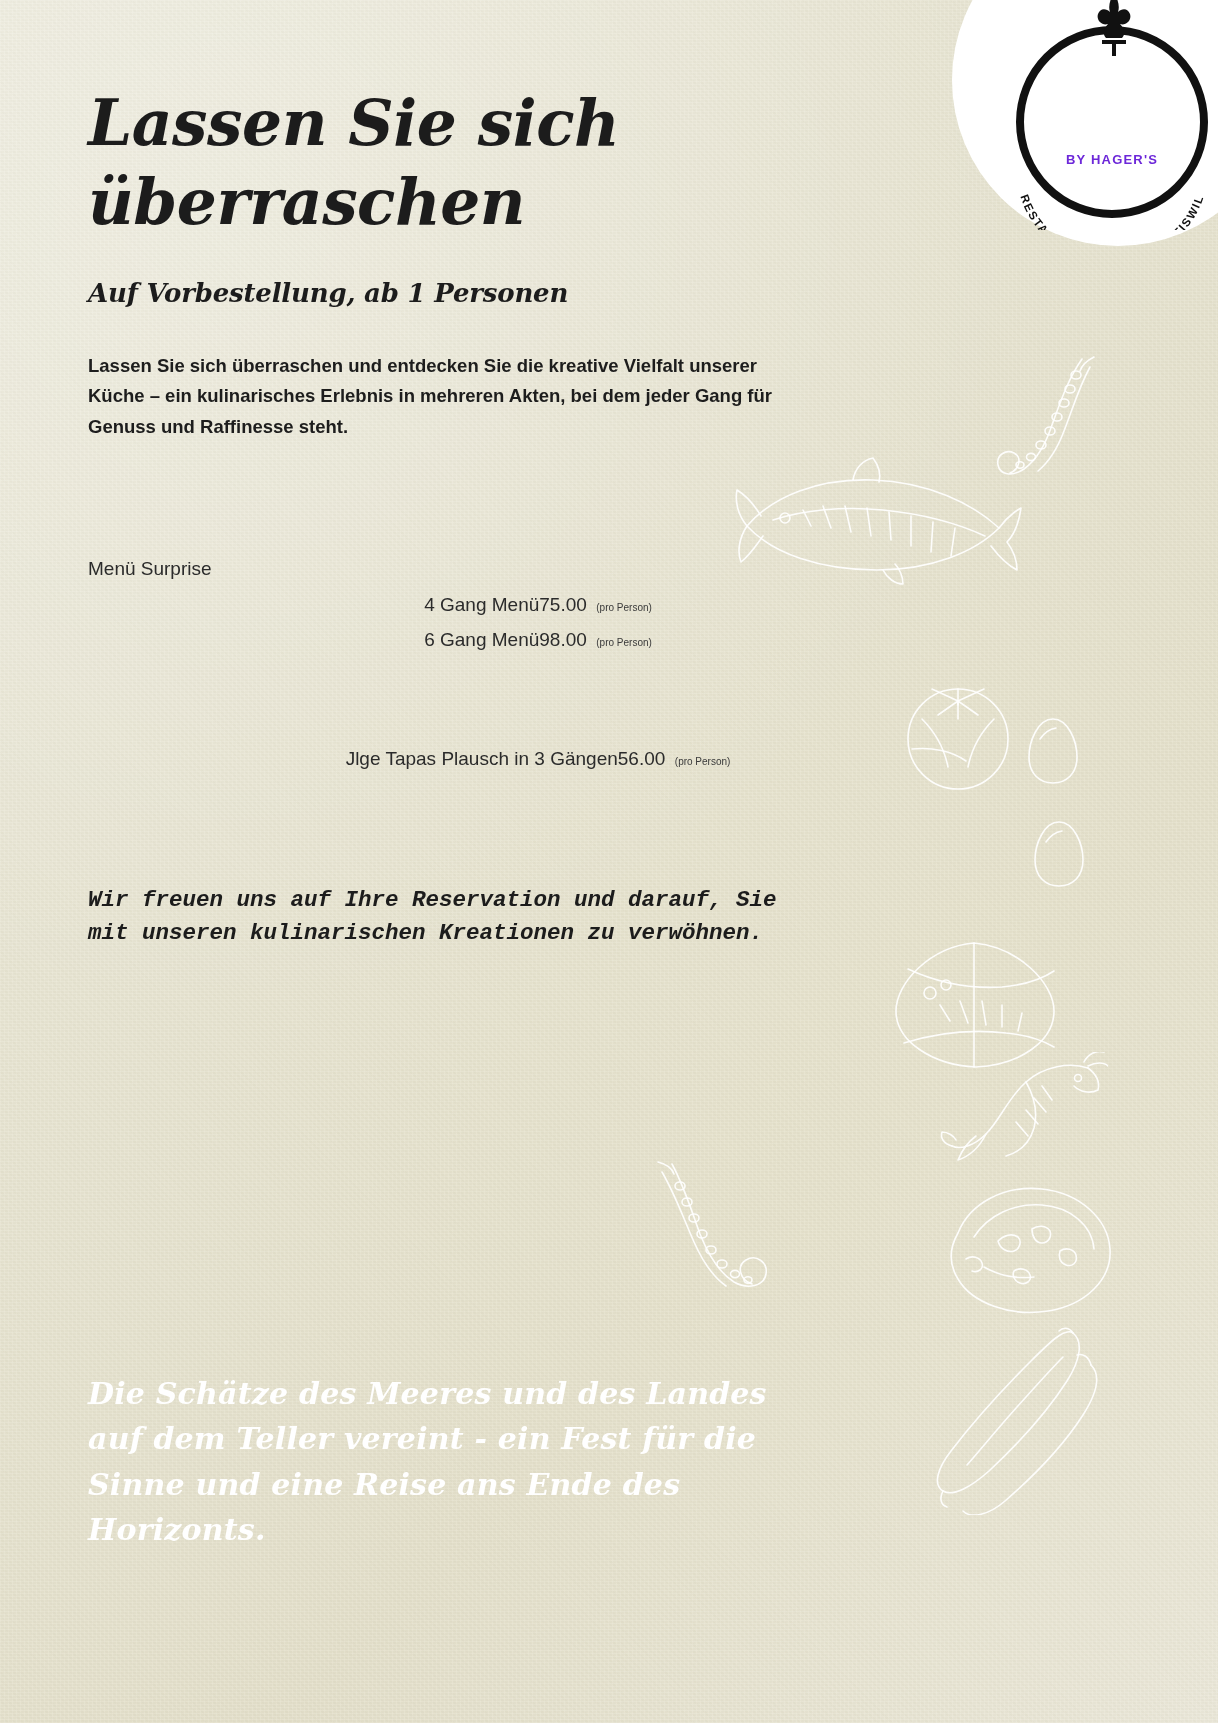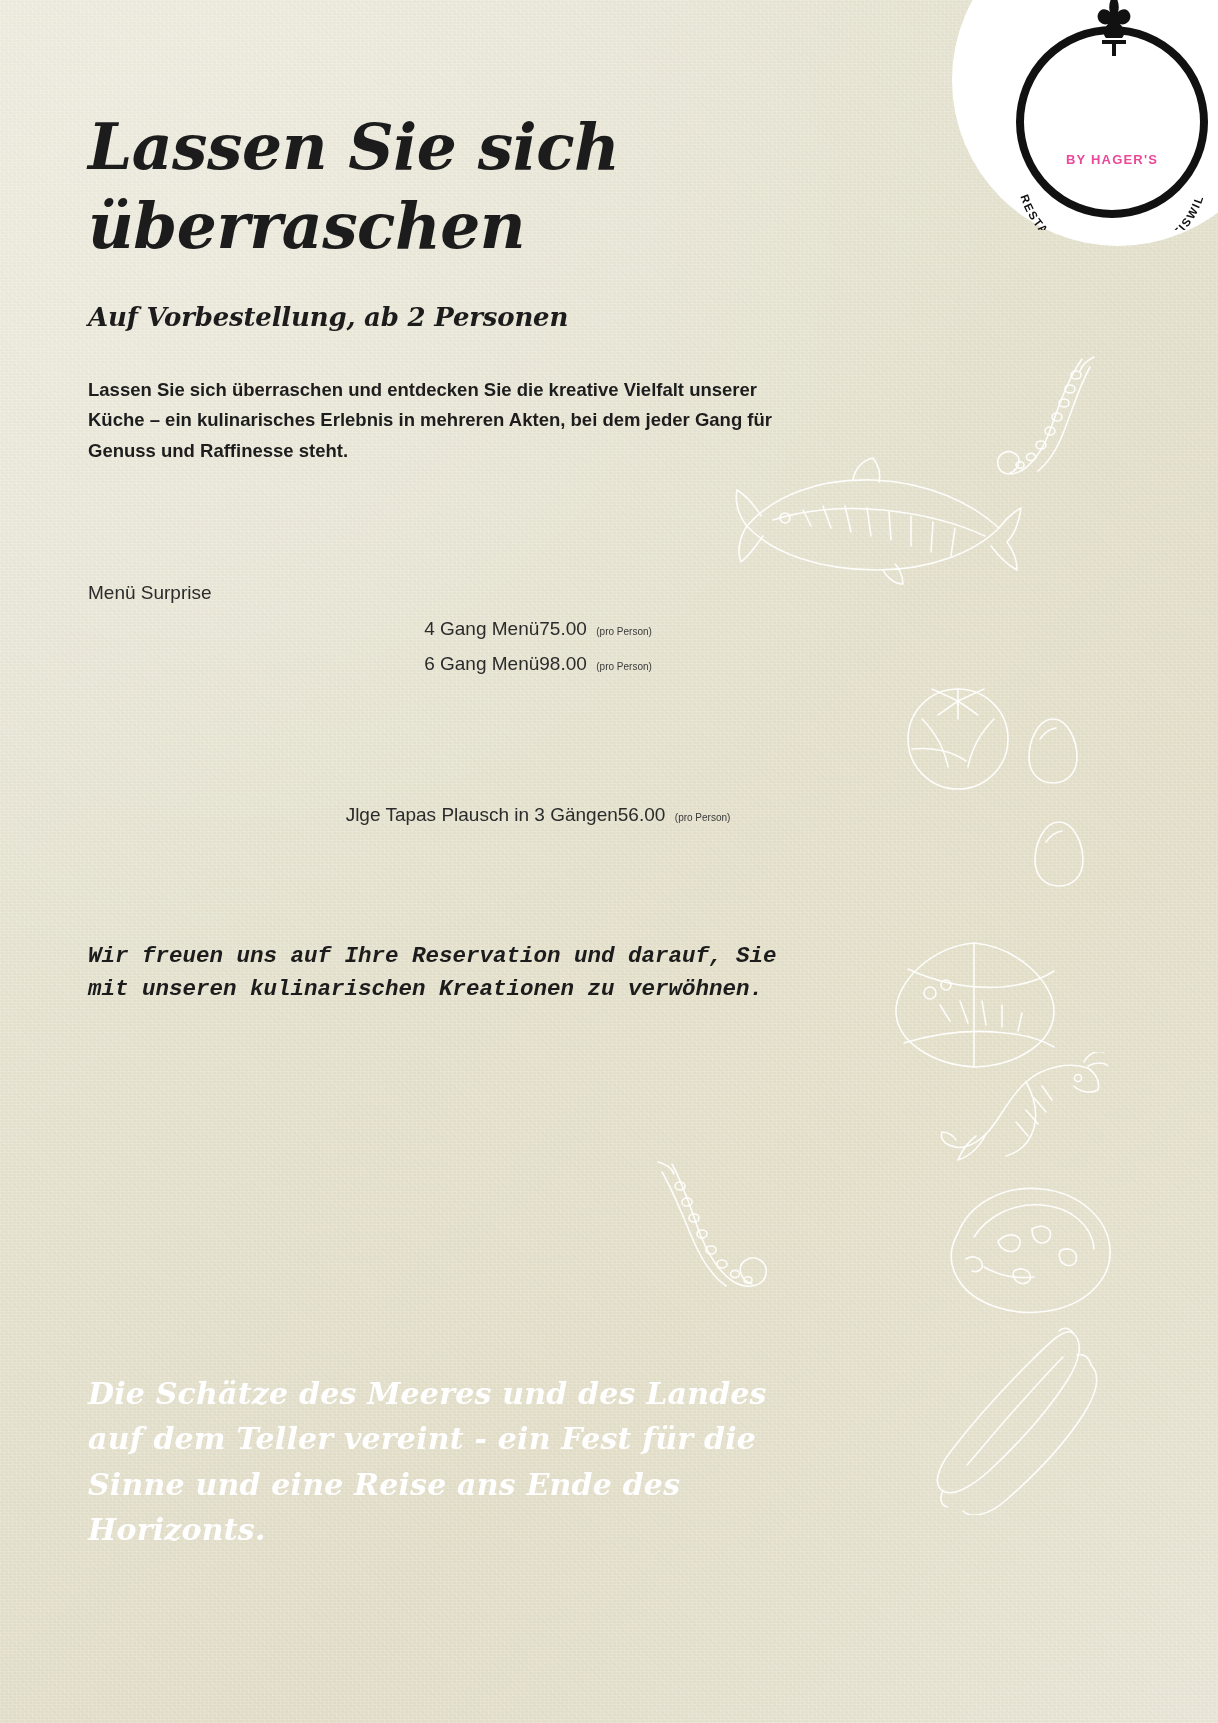--- a/index.html
+++ b/index.html
@@ -94,21 +94,21 @@
   }
   .logo-sub {
     position: absolute;
     left: 0;
     top: 126px;
     width: 192px;
     text-align: center;
     font-size: 13px;
     font-weight: 700;
     letter-spacing: 1.2px;
-    color: #ec4899;
+    color: #6d28d9;
     z-index: 4;
     text-shadow:
       2px 0 0 #fff, -2px 0 0 #fff, 0 2px 0 #fff, 0 -2px 0 #fff;
   }
   .logo-arc {
     position: absolute;
     left: -4px;
     top: 108px;
     width: 200px;
     height: 96px;
@@ -151,21 +151,21 @@
 
   
   .content {
     position: relative;
     z-index: 3;
     padding: 0 88px;
   }
 
   .title {
     margin: 0;
-    padding-top: 108px;
+    padding-top: 84px;
     font-family: "DejaVu Serif", serif;
     font-style: italic;
     font-weight: 700;
     font-size: 63px;
     line-height: 1.26;
     color: #1c1c1c;
     letter-spacing: -0.5px;
     max-width: 640px;
   }
 
@@ -217,21 +217,21 @@
     font-size: 19px;
     color: #2b2b2b;
   }
   .menu-row .unit {
     font-size: 10px;
     color: #3a3a3a;
     margin-left: 5px;
   }
 
   .menu-block-second {
-    margin-top: 120px;
+    margin-top: 88px;
     max-width: 900px;
   }
 
   .closing {
     margin-top: 110px;
     font-family: Liberation Mono, monospace;
     font-style: italic;
     font-weight: 700;
     font-size: 22.5px;
     line-height: 1.45;
@@ -403,21 +403,21 @@
           <textPath href="#arcpath" startOffset="50%" text-anchor="middle" id="arcTextNode">RESTAURANT &amp; EVENTS ETTISWIL</textPath>
         </text>
       </svg>
     </div>
   </div>
 
   <div class="content">
 
     <h1 class="title">Lassen Sie sich überraschen</h1>
 
-    <div class="subtitle">Auf Vorbestellung, ab 2 Personen</div>
+    <div class="subtitle">Auf Vorbestellung, ab 1 Personen</div>
 
     <p class="intro">Lassen Sie sich überraschen und entdecken Sie die kreative Vielfalt unserer Küche – ein kulinarisches Erlebnis in mehreren Akten, bei dem jeder Gang für Genuss und Raffinesse steht.</p>
 
     <div class="menu-block">
       <div class="menu-heading">Menü Surprise</div>
 
       <div class="menu-row">
         <span class="label">4 Gang Menü</span>
         <span class="priceblock">
           <span class="price">75.00</span>

